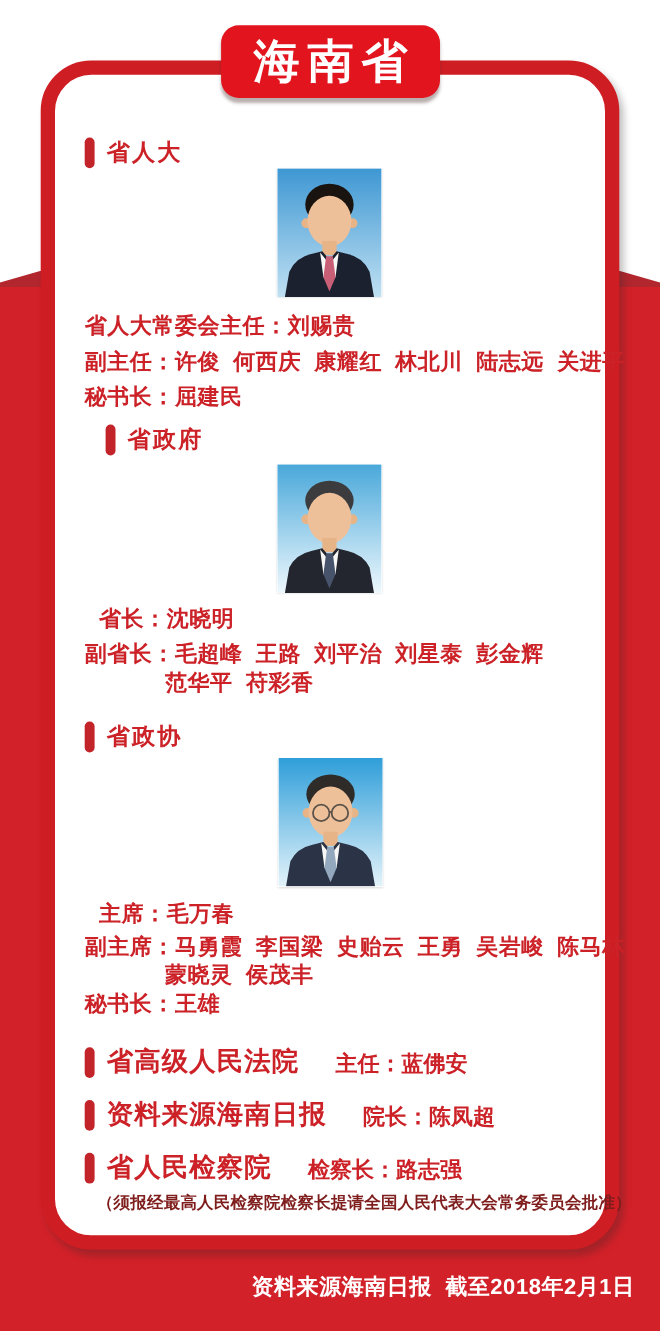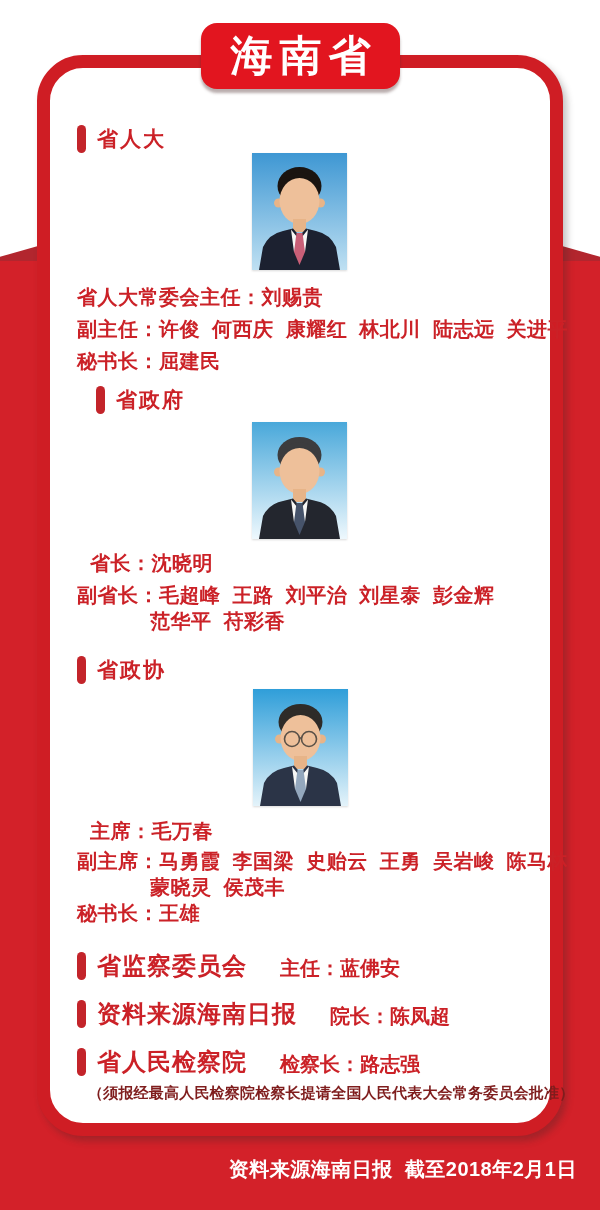--- a/index.html
+++ b/index.html
@@ -146,21 +146,21 @@
       </svg>
     </div>
 
     <div class="line" style="left:40px;top:751px;">主席：毛万春</div>
     <div class="line" style="left:27px;top:781px;">副主席：马勇霞  李国梁  史贻云  王勇  吴岩峻  陈马林</div>
     <div class="line" style="left:100px;top:807px;">蒙晓灵  侯茂丰</div>
     <div class="line" style="left:27px;top:833px;">秘书长：王雄</div>
 
     <div class="sec-head" style="left:27px;top:884px;">
       <span class="sec-bar"></span>
-      <span class="sec-title small">省监察委员会</span>
+      <span class="sec-title small">省高级人民法院</span>
       <span class="sec-value">主任：蓝佛安</span>
     </div>
 
     <div class="sec-head" style="left:27px;top:932px;">
       <span class="sec-bar"></span>
       <span class="sec-title small">资料来源海南日报</span>
       <span class="sec-value">院长：陈凤超</span>
     </div>
 
     <div class="sec-head" style="left:27px;top:980px;">

